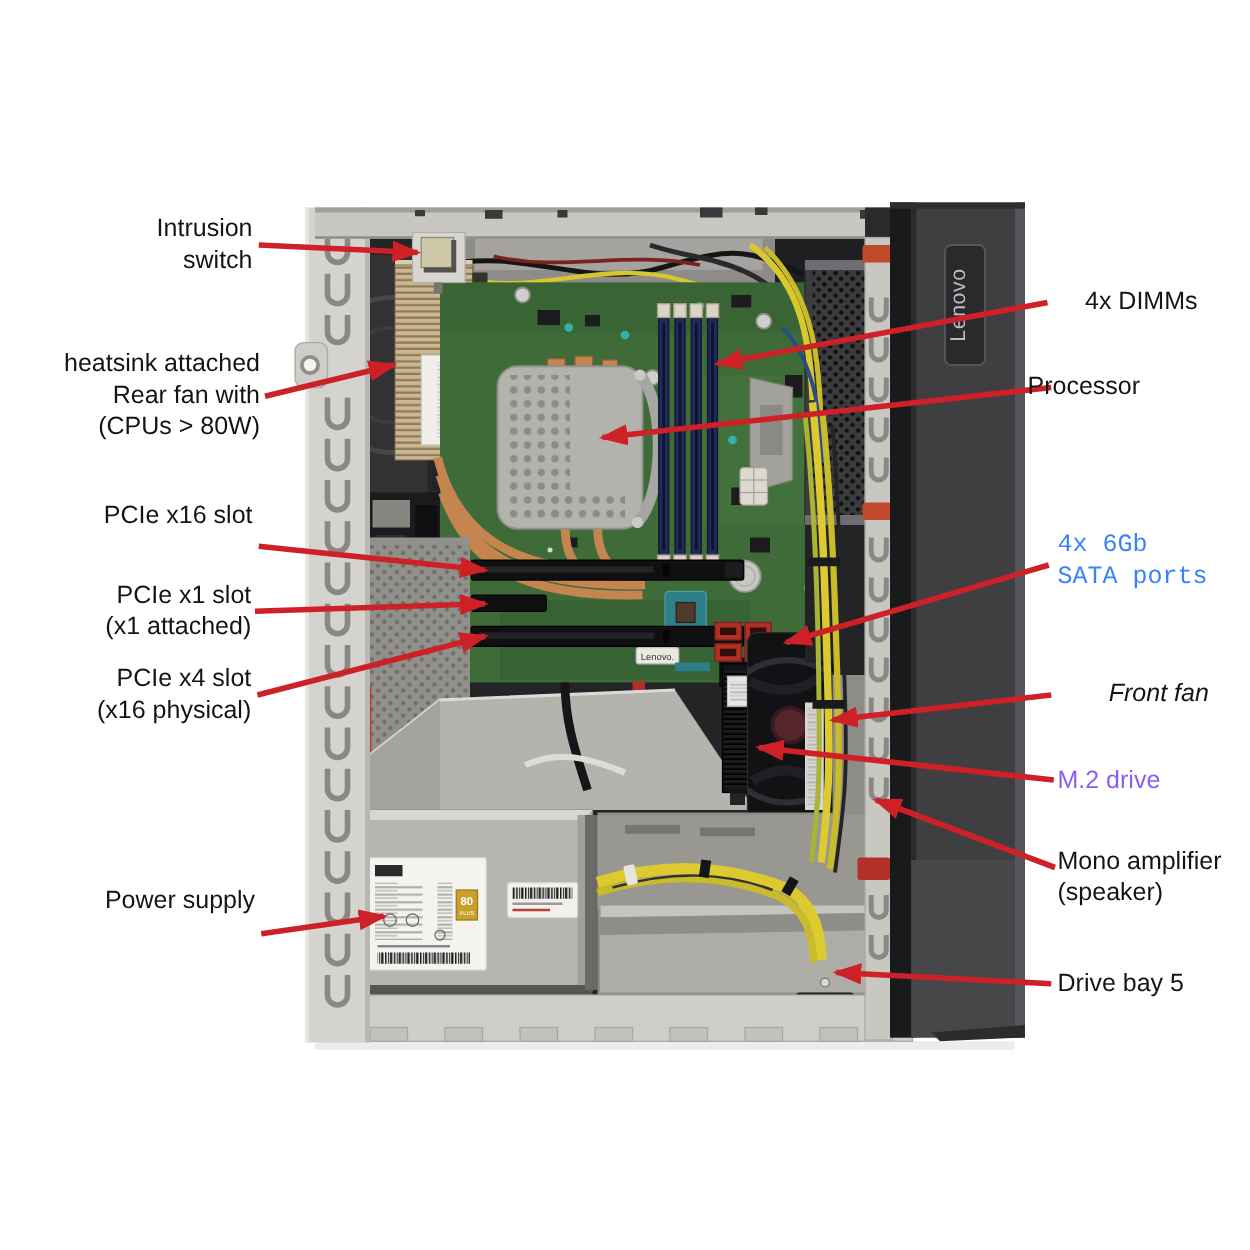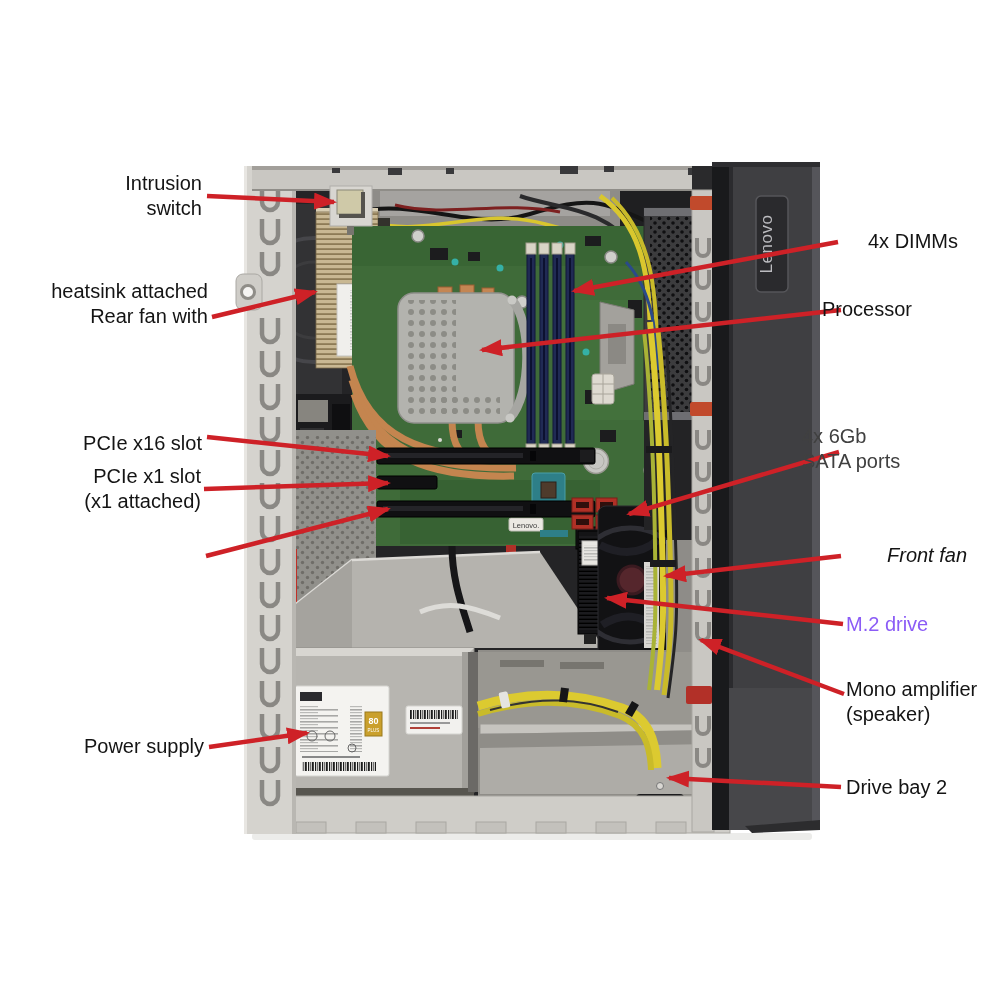--- a/index.html
+++ b/index.html
@@ -473,49 +473,54 @@
 </svg>
 
 <div id="labels">
       <div class="anno right" style="left: 100px; top: 171px; width: 102px; color: rgb(20, 20, 20);">
         <div>Intrusion</div>
         <div>switch</div>
       </div>
       <div class="anno right" style="left: 15px; top: 279px; width: 193px; color: rgb(20, 20, 20);">
         <div>heatsink attached</div>
         <div>Rear fan with</div>
-      </div>
-      <div class="anno right" style="left: 55px; top: 431px; width: 147px; color: rgb(20, 20, 20);">
+        <div>(CPUs &gt; 80W)</div>
+      </div>
+      <div class="anno right" style="left: 55px; top: 400px; width: 147px; color: rgb(20, 20, 20);">
         <div>PCIe x16 slot</div>
       </div>
       <div class="anno right" style="left: 55px; top: 464px; width: 146px; color: rgb(20, 20, 20);">
         <div>PCIe x1 slot</div>
         <div>(x1 attached)</div>
       </div>
-      <div class="anno right" style="left: 55px; top: 734px; width: 149px; color: rgb(20, 20, 20);">
+      <div class="anno right" style="left: 52px; top: 531px; width: 149px; color: rgb(20, 20, 20);">
+        <div>PCIe x4 slot</div>
+        <div>(x16 physical)</div>
+      </div>
+      <div class="anno right" style="left: 55px; top: 708px; width: 149px; color: rgb(20, 20, 20);">
         <div>Power supply</div>
       </div>
       <div class="anno left" style="left: 846px; top: 229px; width: 150px; color: rgb(20, 20, 20); margin-left: 22px;">
         <div>4x DIMMs</div>
       </div>
       <div class="anno left" style="left: 822px; top: 297px; width: 150px; color: rgb(20, 20, 20);">
         <div>Processor</div>
       </div>
-      <div class="anno left" style="left: 802px; top: 424px; width: 150px; color: #404040;">
+      <div class="anno left" style="left: 846px; top: 424px; width: 150px; color: #3b82f6; font-family: Liberation Mono, monospace;">
         <div>4x 6Gb</div>
         <div>SATA ports</div>
       </div>
       <div class="anno left" style="left: 887px; top: 543px; width: 150px; color: rgb(20, 20, 20); font-style: italic;">
         <div>Front fan</div>
       </div>
       <div class="anno left" style="left: 846px; top: 612px; width: 150px; color: #8b5cf6;">
         <div>M.2 drive</div>
       </div>
       <div class="anno left" style="left: 846px; top: 677px; width: 160px; color: rgb(20, 20, 20);">
         <div>Mono amplifier</div>
         <div>(speaker)</div>
       </div>
       <div class="anno left" style="left: 846px; top: 775px; width: 150px; color: rgb(20, 20, 20);">
-        <div>Drive bay 2</div>
+        <div>Drive bay 5</div>
       </div>
     </div>
 
 </div>
 
 </body></html>

